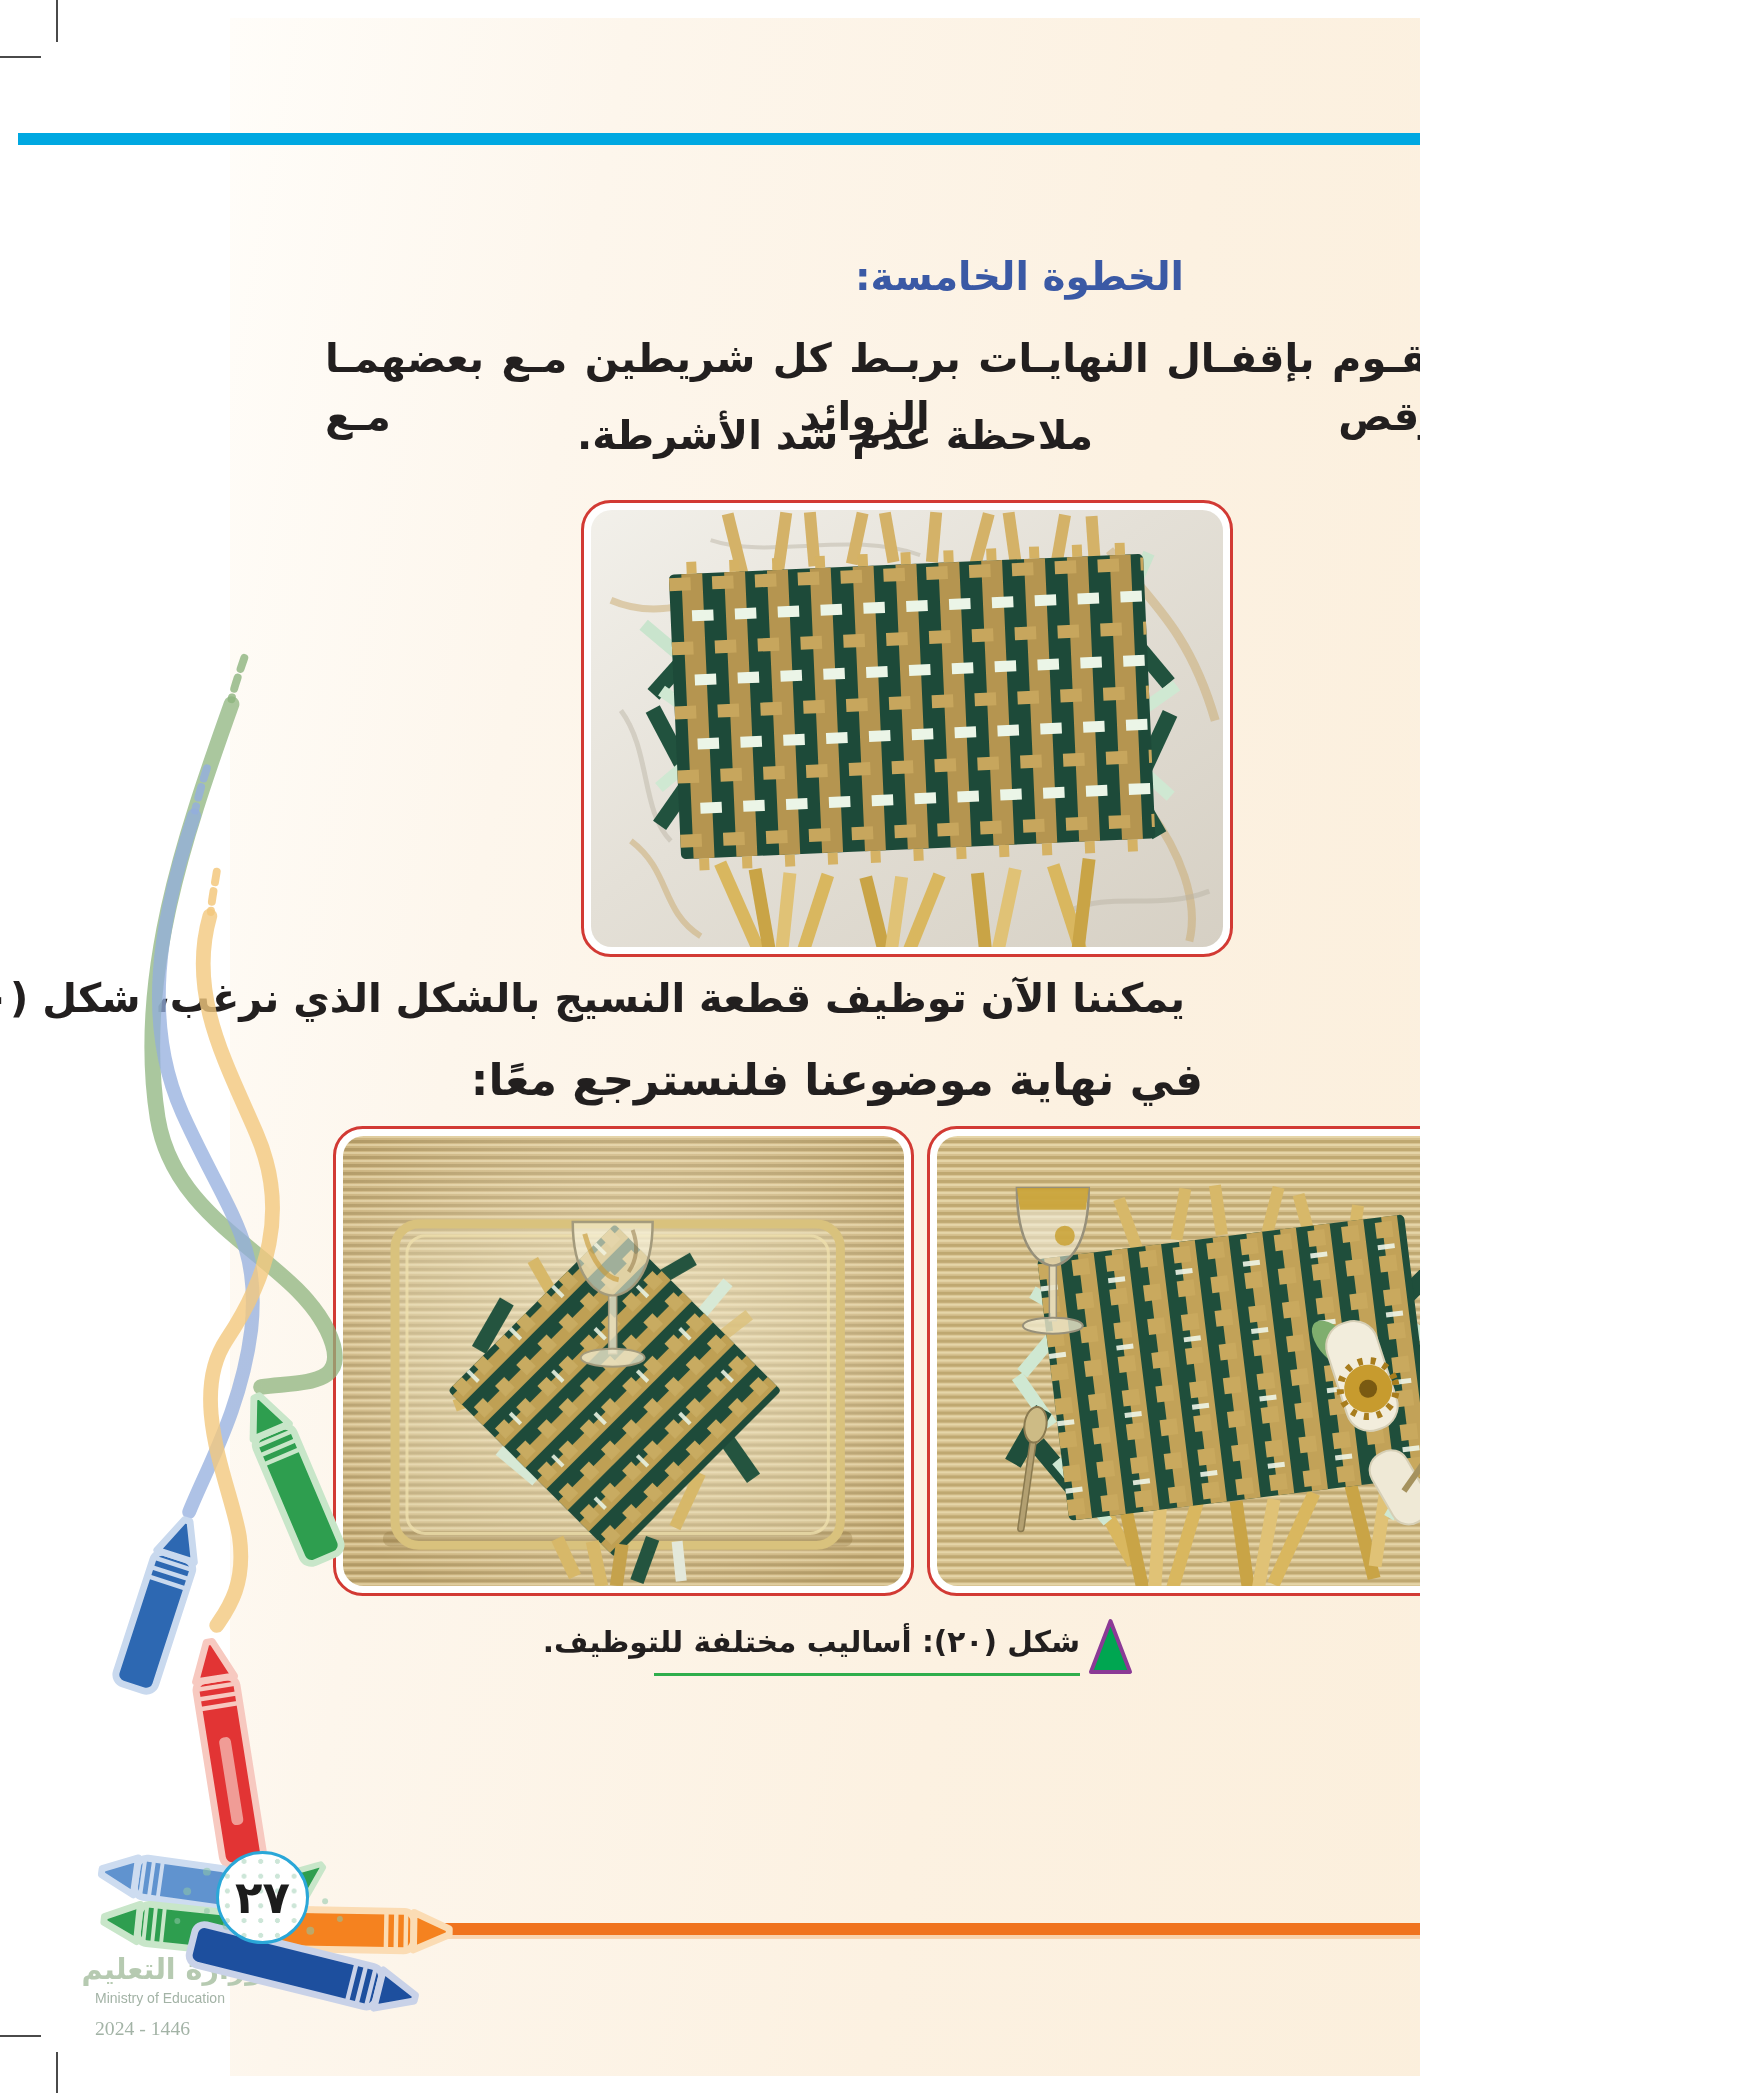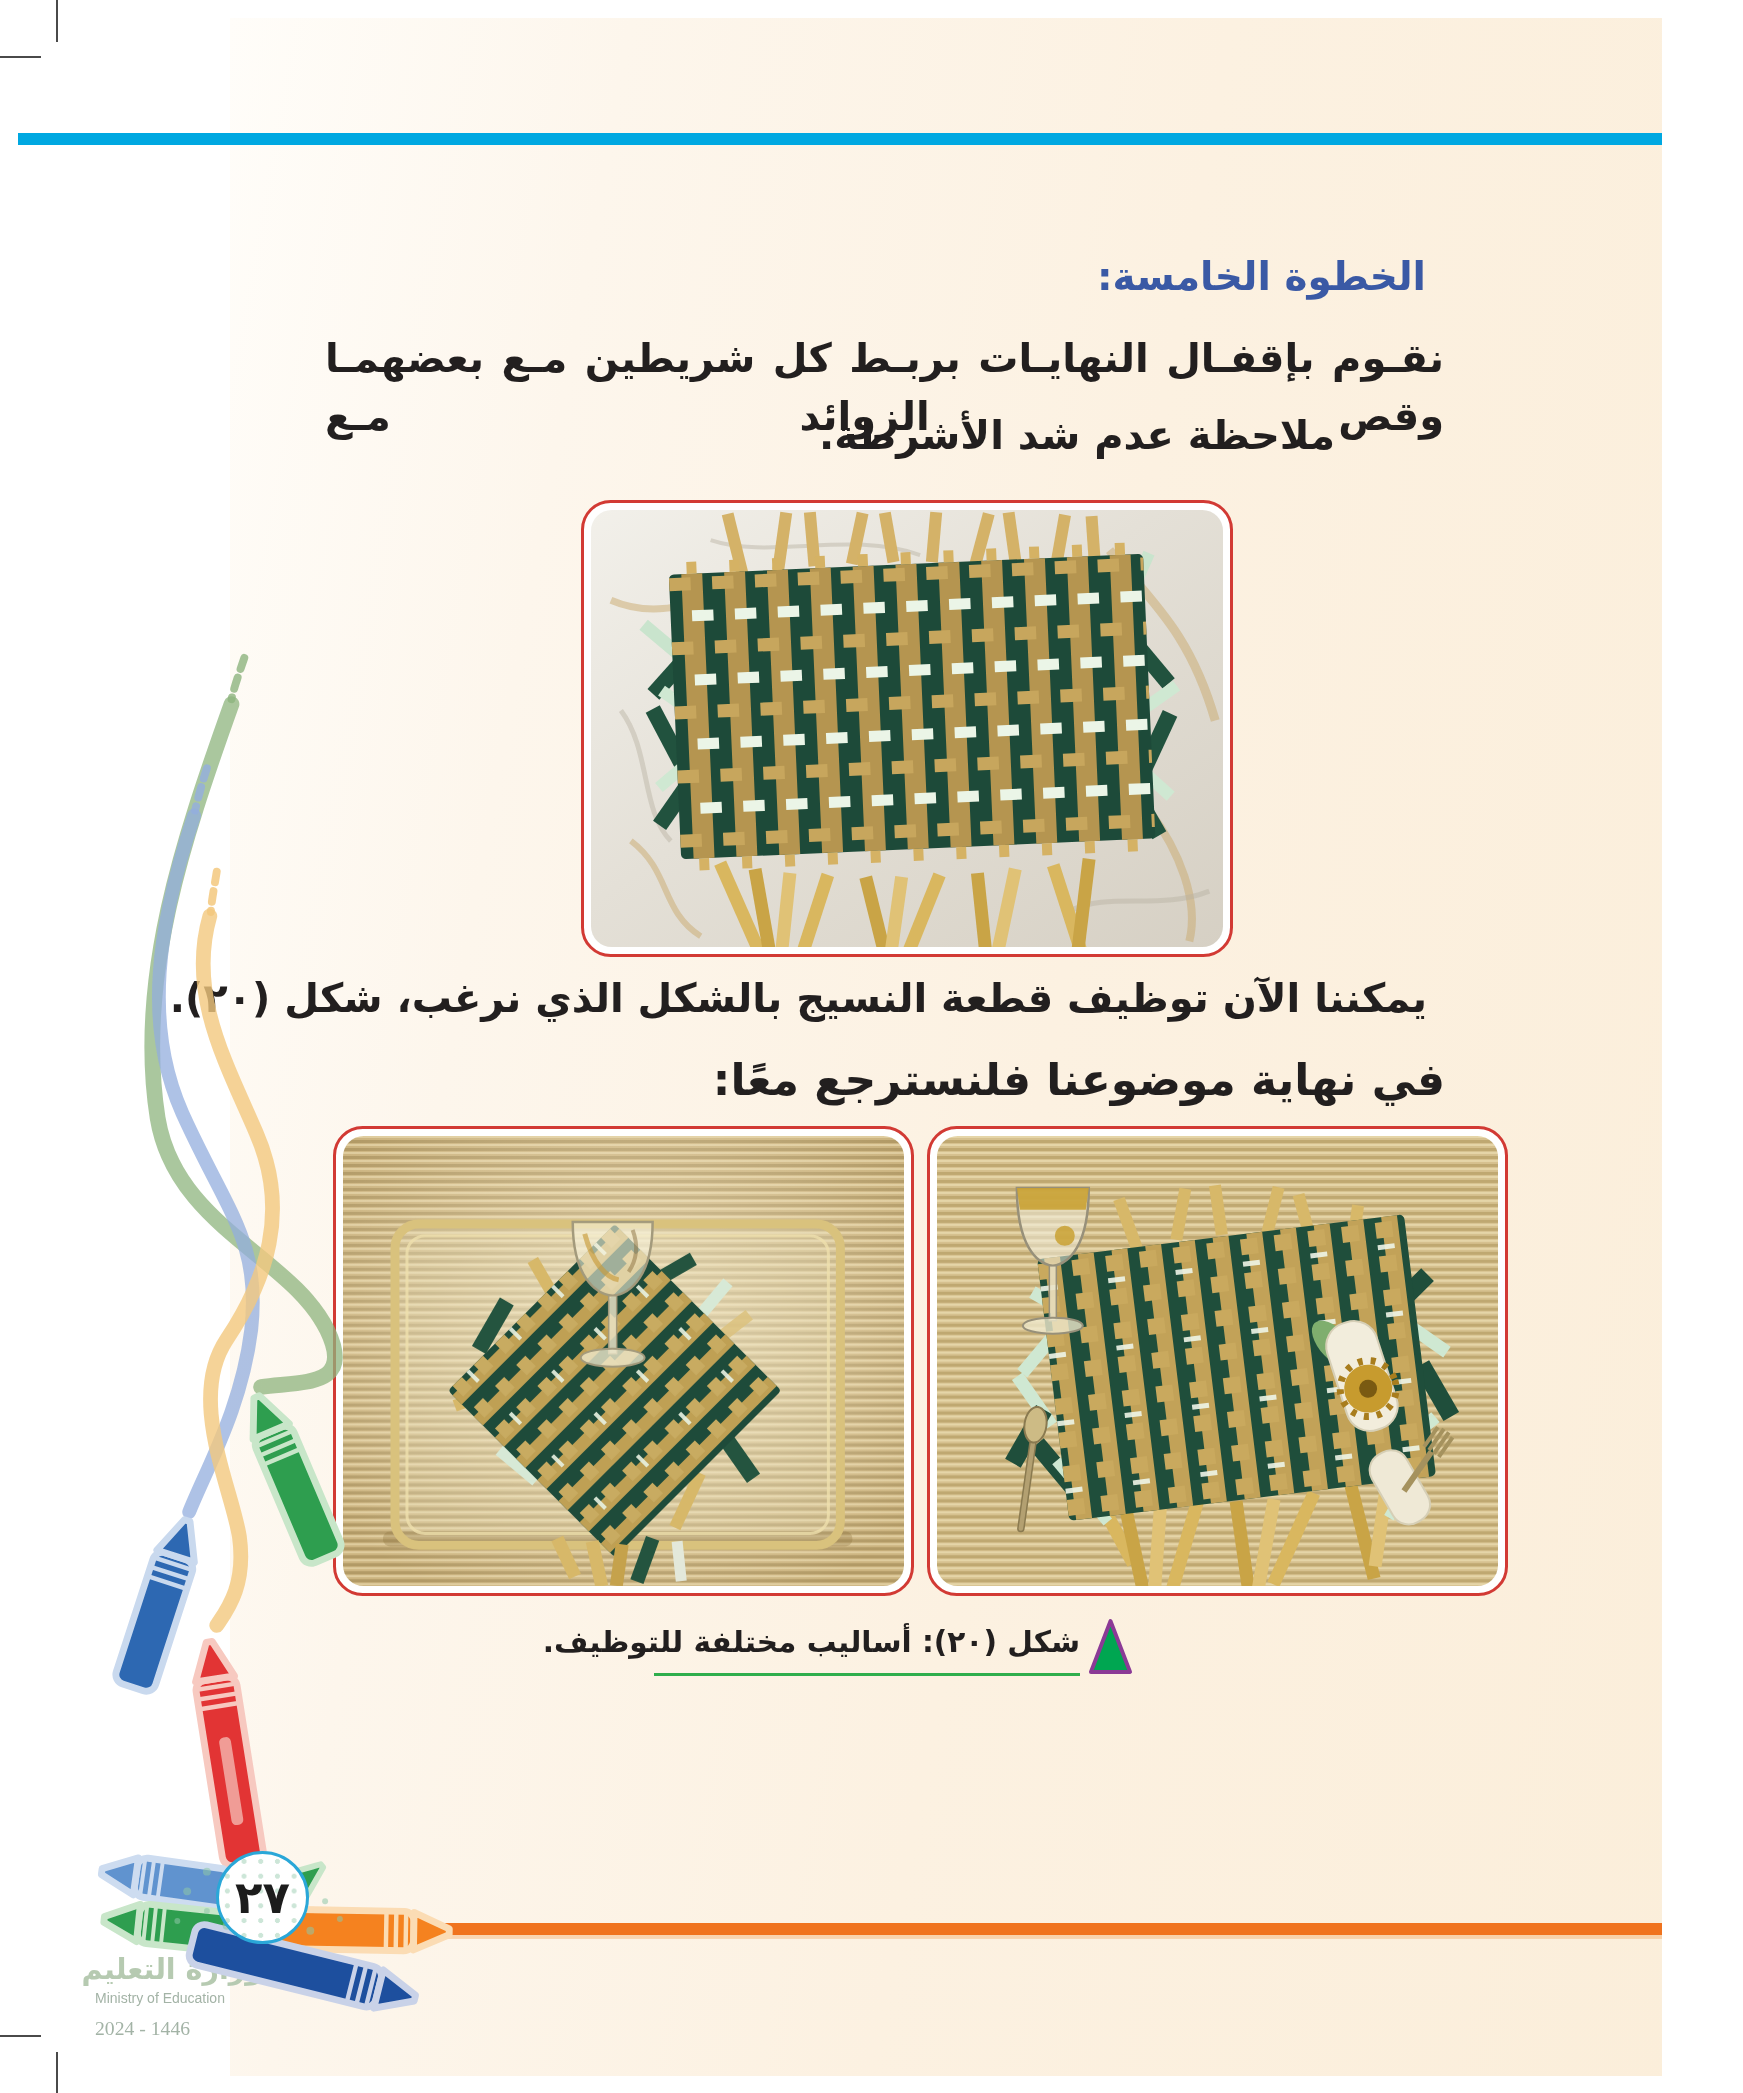--- a/index.html
+++ b/index.html
@@ -1,16 +1,16 @@
 <!DOCTYPE html>
 <html lang="ar"><head>
 <meta charset="utf-8">
 <style>
   html,body{margin:0;padding:0;background:#ffffff;}
-  .stage{position:relative;width:1662px;height:2093px;overflow:hidden;background:#ffffff;
+  .stage{position:relative;width:1420px;height:2093px;overflow:hidden;background:#ffffff;
          font-family:"DejaVu Sans",sans-serif;}
   .sheet{position:absolute;left:230px;top:17.7px;width:1457px;height:2058px;
          background:linear-gradient(100deg,#fffdf9 0%,#fdf6ec 22%,#fcf1e1 55%,#fbeeda 100%);}
   .crop{position:absolute;background:#4a4a4a;}
   .rule-blue{position:absolute;left:17.7px;top:133px;width:1669px;height:11.8px;background:#00a8e1;}
   .rule-orange{position:absolute;left:445px;top:1923px;width:1241px;height:11.8px;background:#f0731e;
                box-shadow:0 3.9px 0 rgba(244,156,74,.35);}
   .ar{direction:rtl;font-weight:bold;color:#221f1f;white-space:nowrap;}
   .heading{position:absolute;right:236px;top:254px;font-size:39px;color:#3a59a5;}
   .p1{position:absolute;left:325px;top:329px;width:1119px;font-size:40px;white-space:normal;

